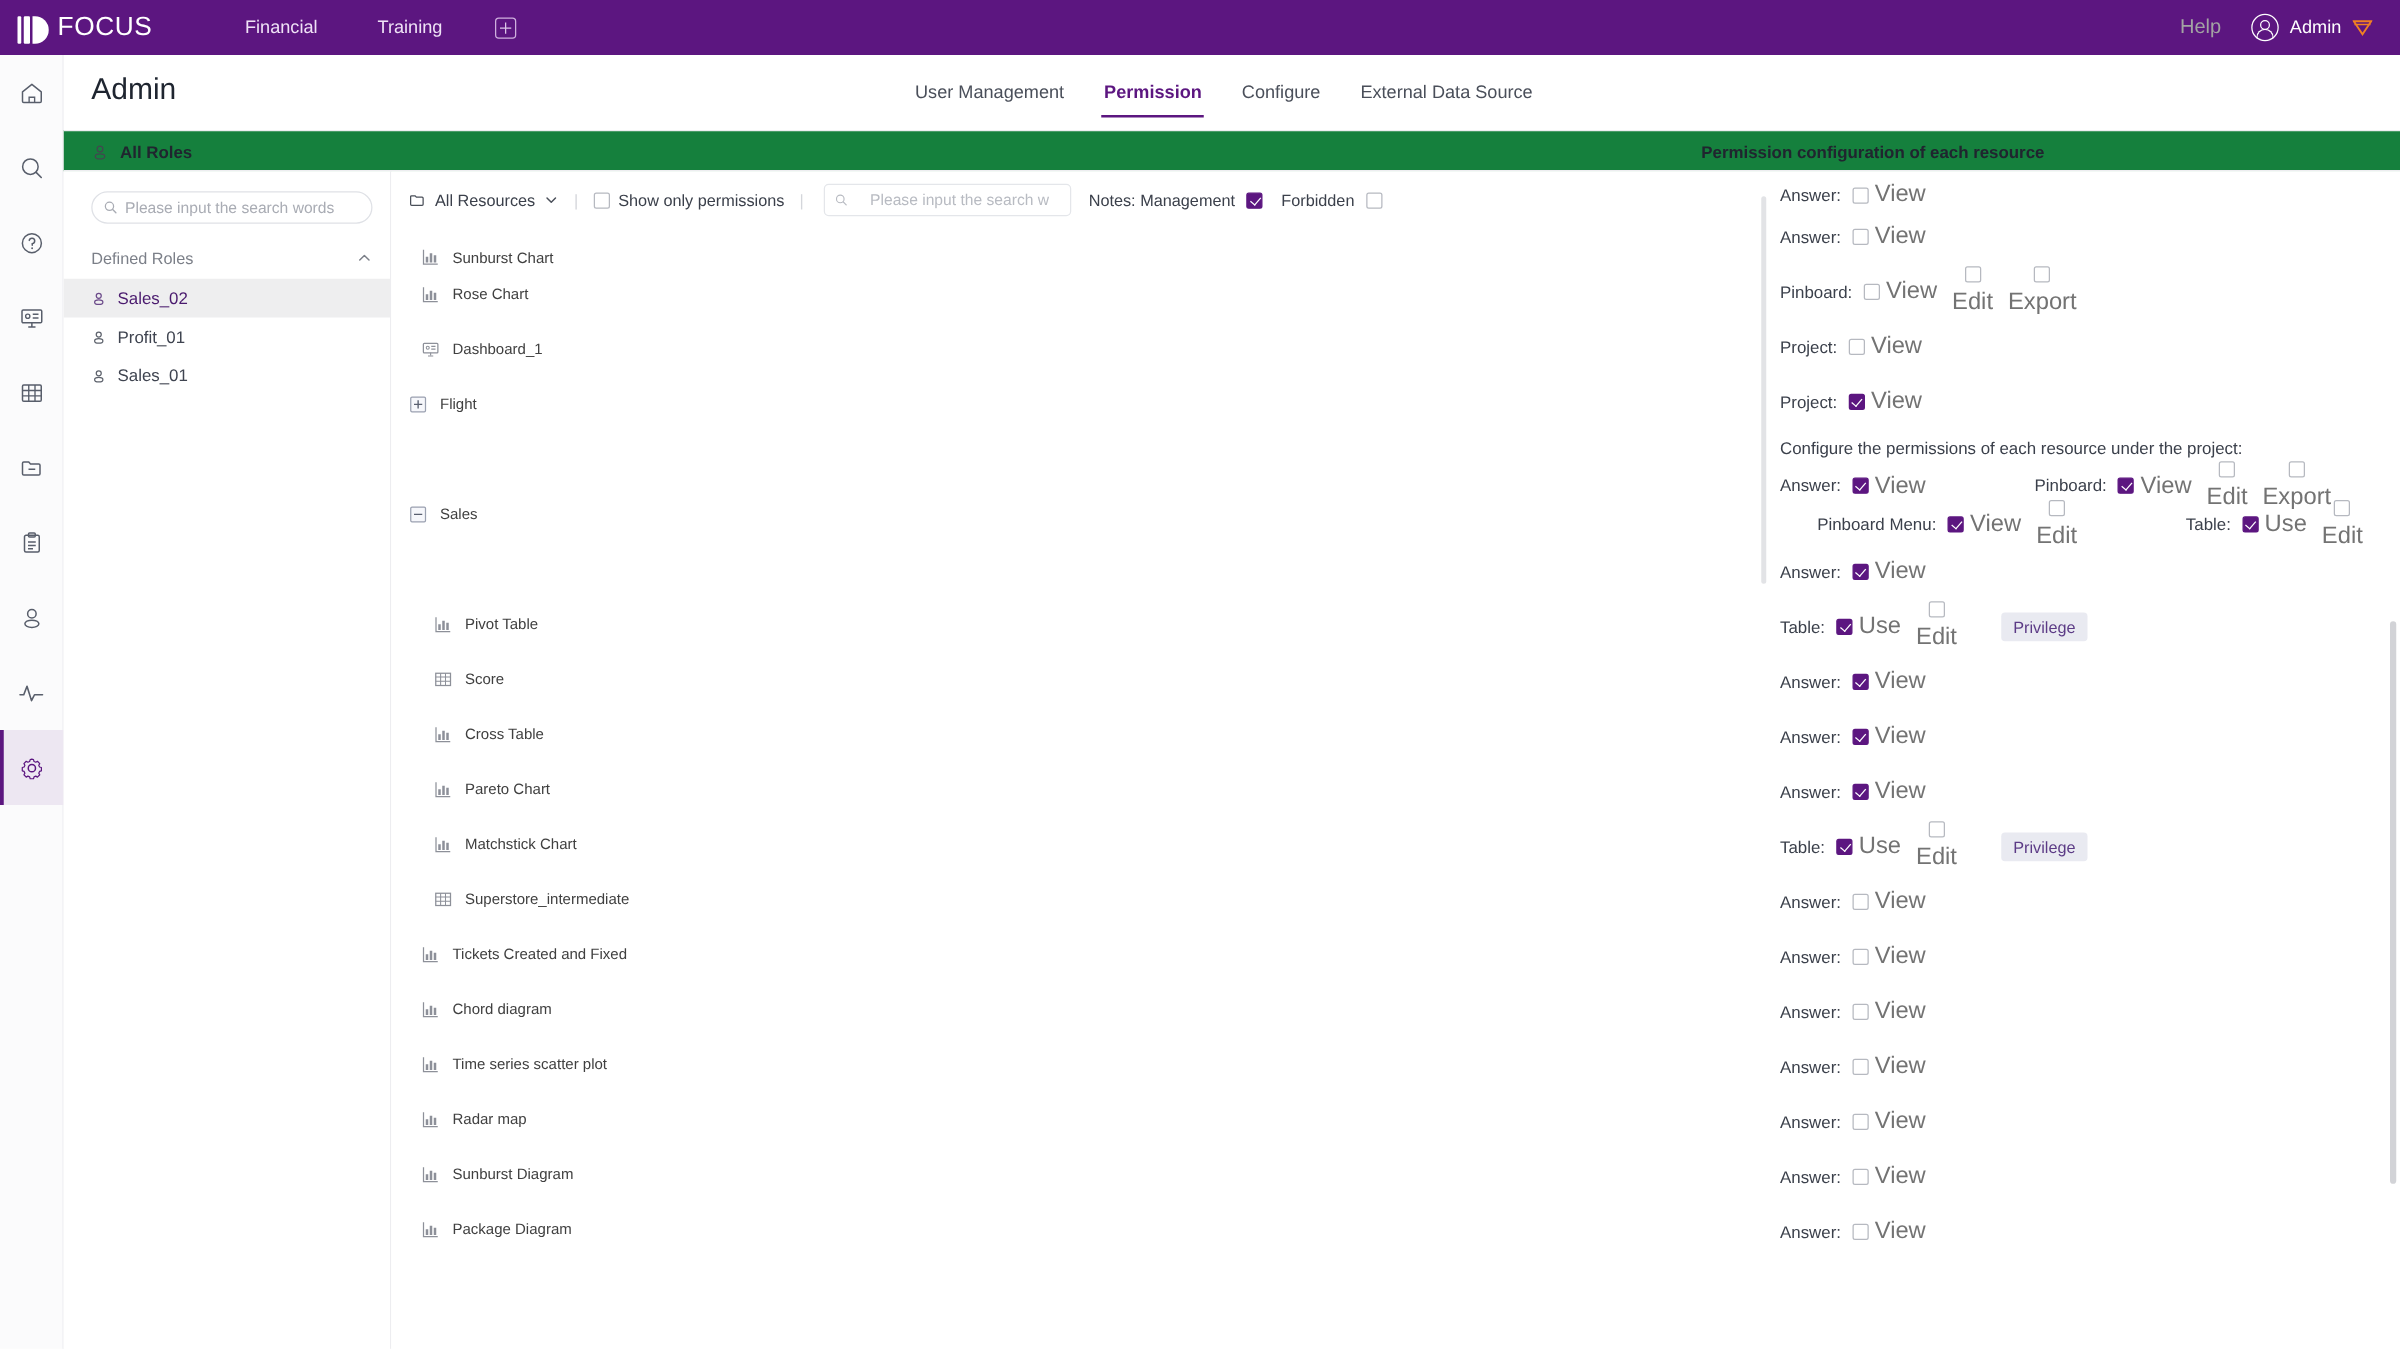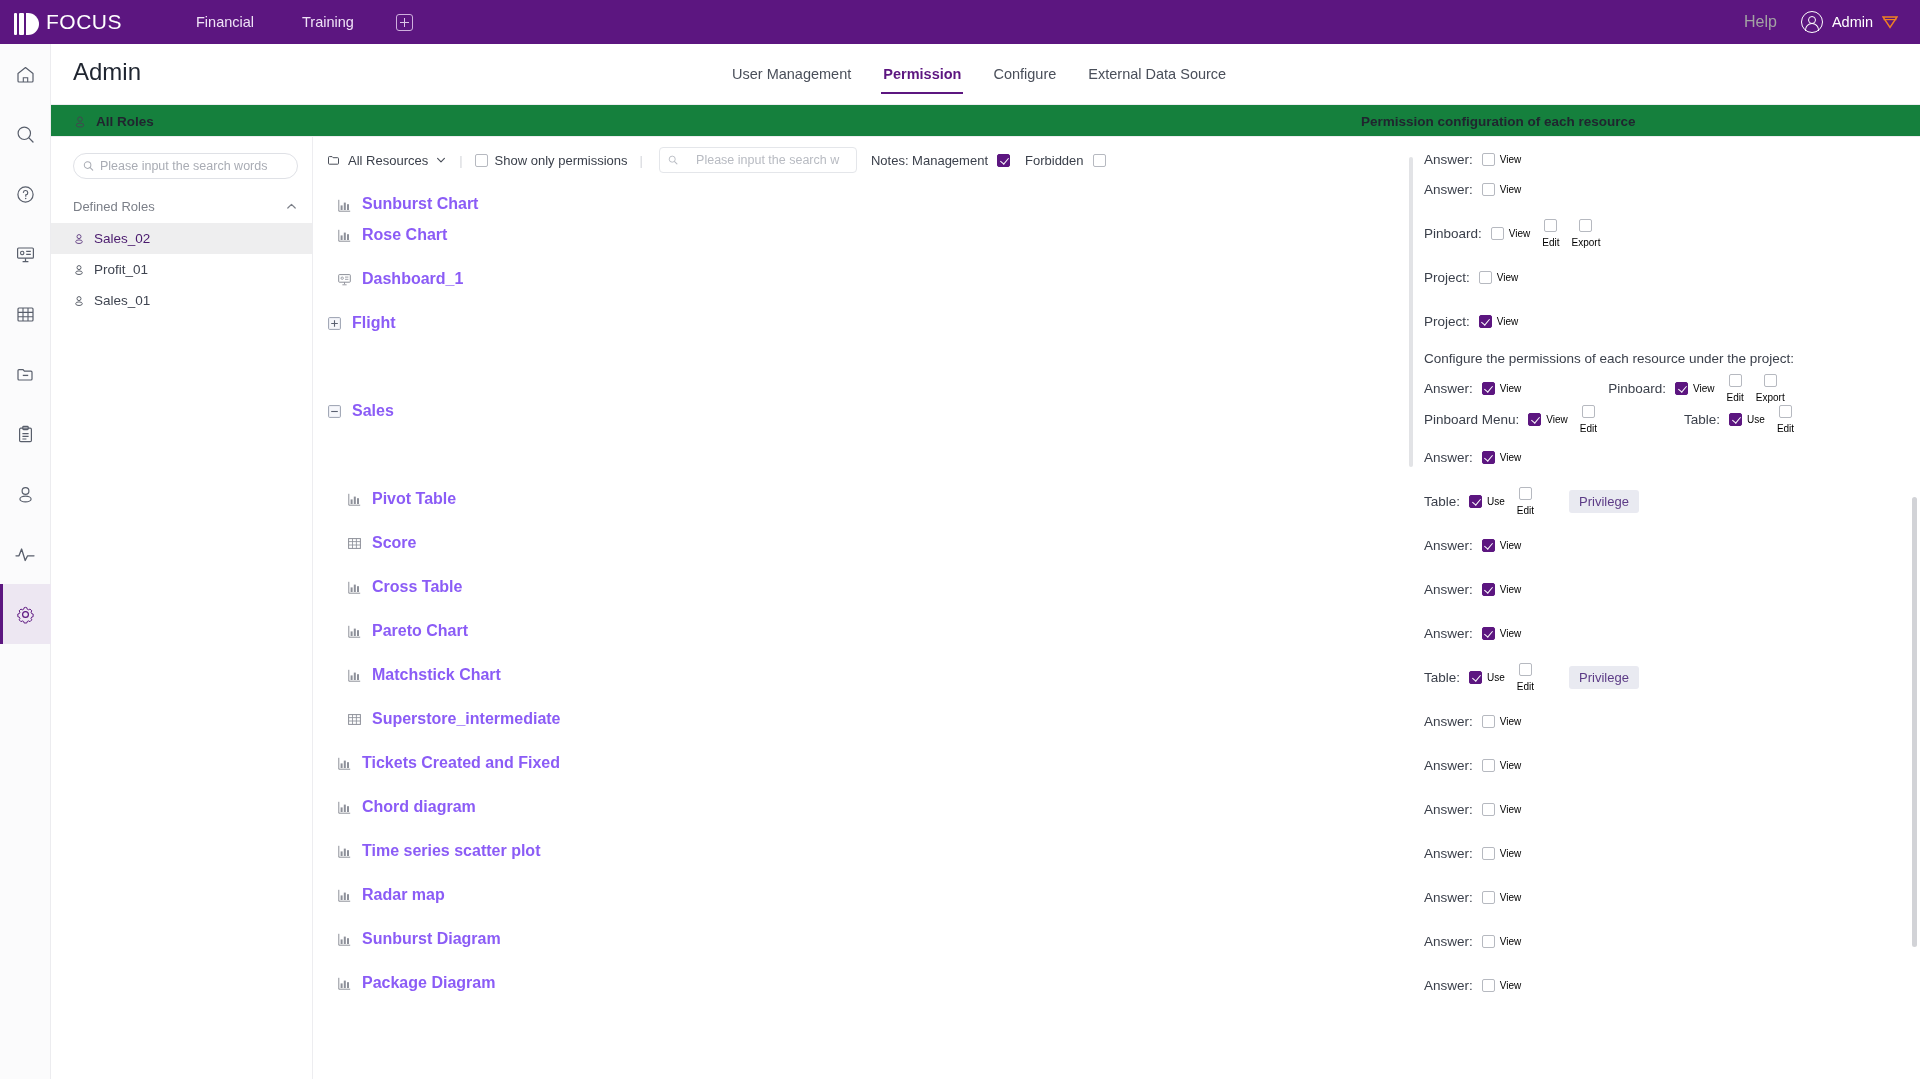--- a/index.html
+++ b/index.html
@@ -137,41 +137,41 @@
   }
   .rt-search input{
     border:none;outline:none;font-size:12.5px;width:100%;background:transparent;
     font-family:"Liberation Sans",sans-serif;
   }
   .rt-search input::placeholder{ color:#b8bbc2; }
   .rt-notes{ margin-left:14px; display:flex; align-items:center; gap:9px; font-size:13px; color:#3b404b;}
 
   .tree{ position:relative; padding-left:14px; }
   .tree-row{ height:44px; display:flex; align-items:center; gap:10px; cursor:pointer; }
-  .tree-row .nm{ font-size:16px; color:#8b5cf6; white-space:nowrap;font-weight:bold; }
+  .tree-row .nm{ font-size:12px; color:#404040; white-space:nowrap; }
   .ind-0{ padding-left:0px; }
   .ind-1{ padding-left:10px; }
   .ind-2{ padding-left:20px; }
   .spacer{ height:44px; }
 
   
   .perm{
     position:absolute; left:1373px; top:0; width:496px; height:942px; background:#fff;
     overflow:hidden;
   }
   .perm-inner{ position:relative; padding-top:0; }
   .perm-row{
     height:44px; display:flex; align-items:center; gap:9px; font-size:13.5px; color:#3b404b;
     white-space:nowrap; padding-left:0px;
   }
   .perm-row.note{ height:30px; }
   .plabel{ color:#3b404b; font-size:13.5px; }
   .cbgrp{ display:flex; align-items:center; gap:5px; }
   .cbgrp + .cbgrp{ margin-left:12px;flex-direction:column; }
-  .ctext{ font-size:10px; color:#000000; }
+  .ctext{ font-size:19px; color:#737373; }
   .priv{
     background:#e9eaf1; color:#5c3b86; font-size:13px; border-radius:3px;
     padding:4px 10px; margin-left:26px; cursor:pointer;
   }
   .perm-grid{ display:flex; align-items:center; }
   .pg-col2{ margin-left:78px; }
 
   
   .cb{
     width:13px;height:13px;border:1px solid #b6b9c0;border-radius:2px;background:#fff;
@@ -611,21 +611,21 @@
               <span class="cbgrp">
                 <span class="cb"></span>
                 <span class="ctext">Edit</span>
               </span>
               <span class="cbgrp">
                 <span class="cb"></span>
                 <span class="ctext">Export</span>
               </span>
             </span>
           </div>
-          <div class="perm-row" style="height: 31px;">
+          <div class="perm-row" style="height: 31px; justify-content: center;">
             <span class="perm-grid">
               <span class="plabel" style="margin-right: 9px;">Pinboard Menu:</span>
               <span class="cbgrp">
                 <span class="cb on"></span>
                 <span class="ctext">View</span>
               </span>
               <span class="cbgrp">
                 <span class="cb"></span>
                 <span class="ctext">Edit</span>
               </span>

